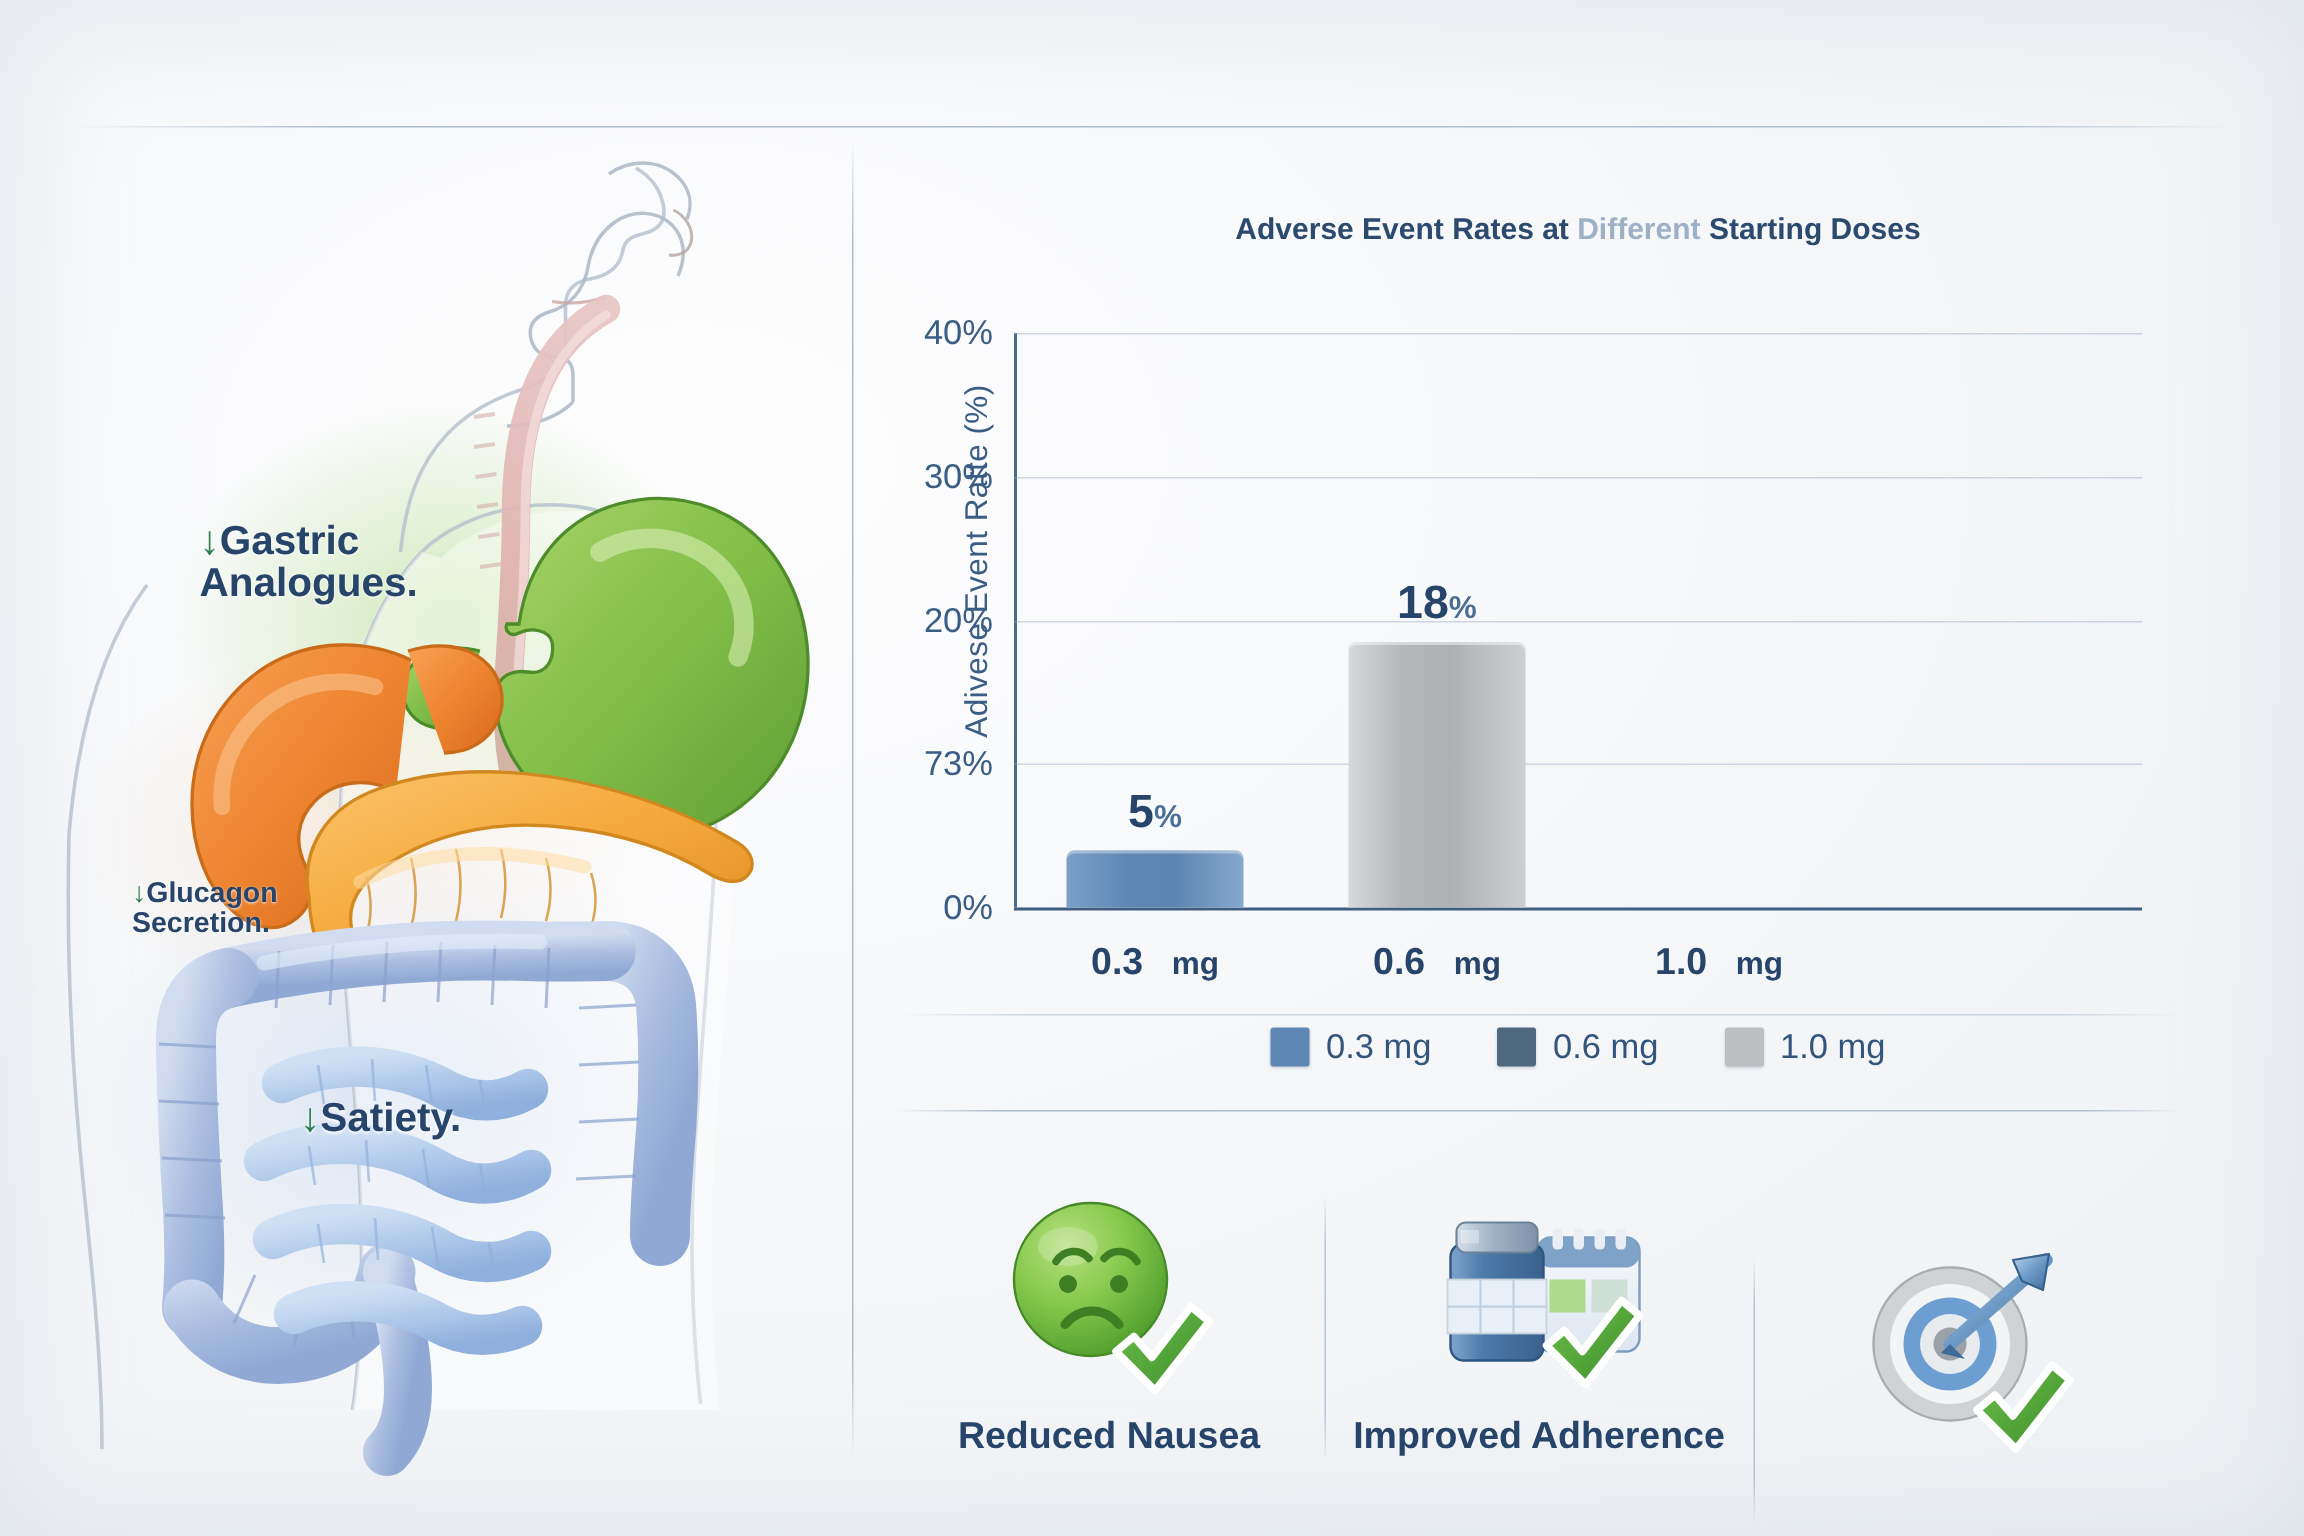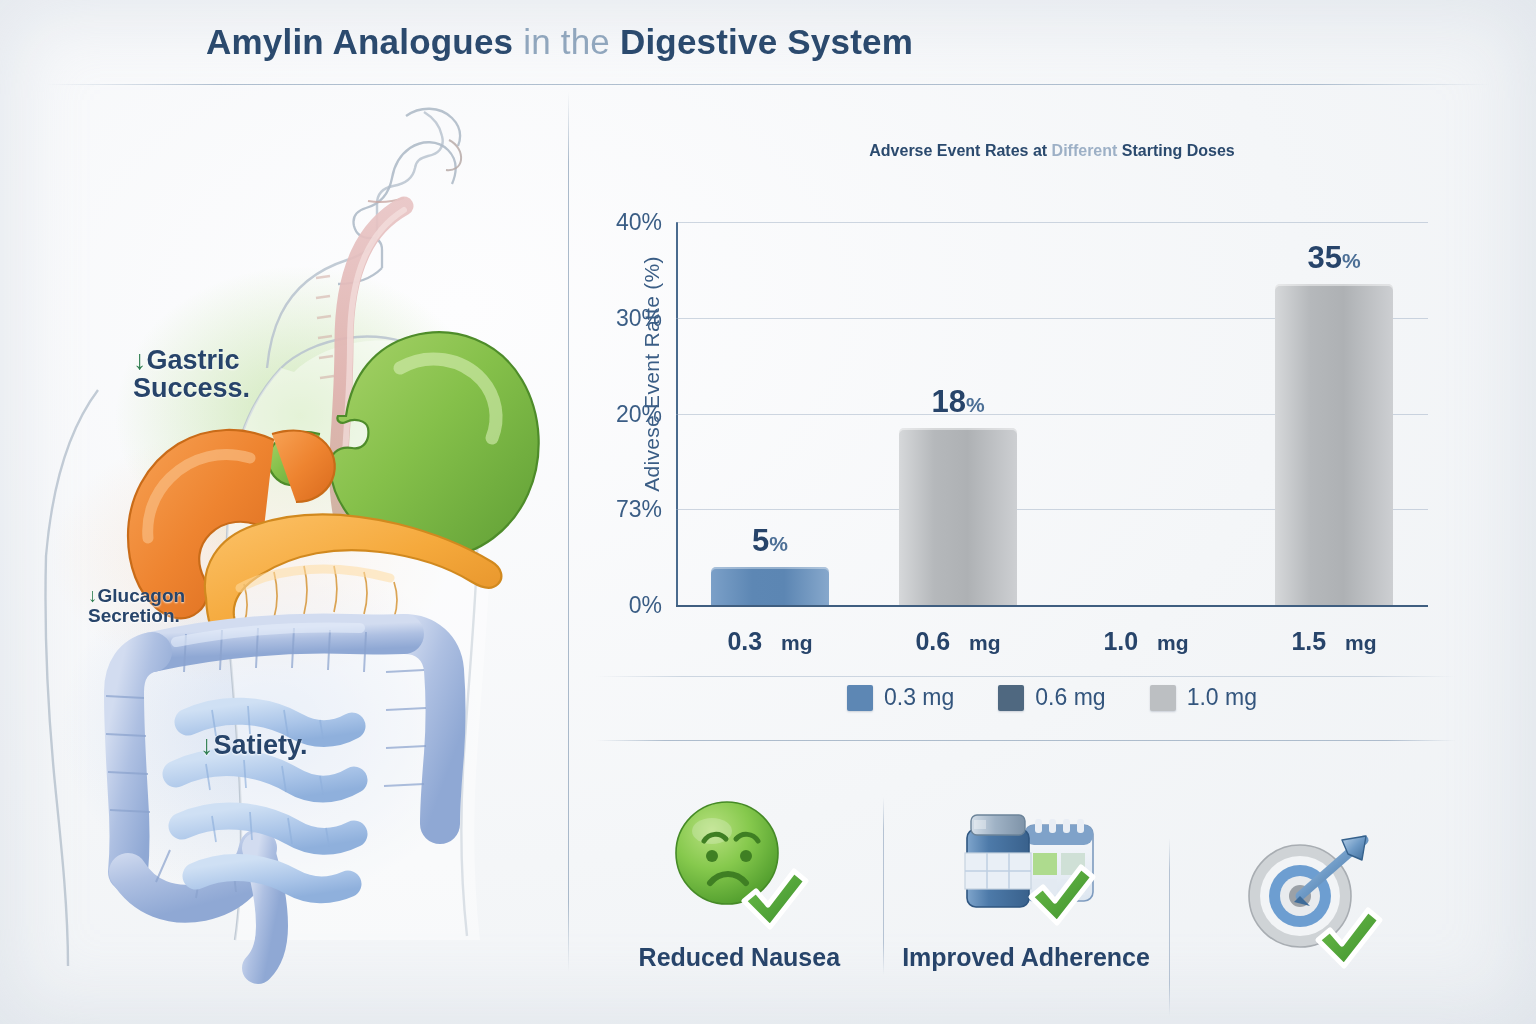--- a/index.html
+++ b/index.html
@@ -57,21 +57,21 @@
   }
   .ann .arrow{color:#2e7d4f;font-weight:700;}
   #ann-gastric{left:133px;top:260px;font-size:27px;}
   #ann-glucagon{left:88px;top:500px;font-size:19px;}
   #ann-satiety{left:200px;top:645px;font-size:27px;}
 
   
   .chart-wrap{position:absolute;left:568px;top:92px;width:968px;height:648px;}
   .chart-title{
     position:absolute;left:0;right:0;top:50px;text-align:center;
-    font-size:16px;font-weight:700;color:#2b4a6e;
+    font-size:20px;font-weight:700;color:#2b4a6e;
   }
   .chart-title .soft{color:#9db0c6;font-weight:700;}
   .ylabel{
     position:absolute;left:-66px;top:270px;width:300px;
     transform:rotate(-90deg);transform-origin:center center;
     text-align:center;font-size:21px;color:#3a5d85;font-weight:400;
     letter-spacing:.3px;
   }
   .plot{
     position:absolute;left:108px;top:130px;width:752px;height:383px;
@@ -137,23 +137,20 @@
   .benefit-caption{
     margin-top:12px;font-size:25px;font-weight:700;color:#27446a;white-space:nowrap;
   }
 </style>
 </head>
 <body>
 
 <div class="canvas">
 
   <div class="header">
-    <div class="title">
-      <span>Amylin Analogues</span><span class="soft"> in the </span><span class="b2">Digestive System</span>
-    </div>
     <div class="header-rule"></div>
   </div>
 
   <div class="v-divider"></div>
   <div class="h-divider2"></div>
   <div class="h-divider"></div>
 
   <div class="anatomy">
     <svg width="568" height="938" viewBox="0 0 568 938">
       <defs>
@@ -288,21 +285,21 @@
       <g stroke="#8fb0dc" stroke-width="1.8" opacity="0.65" fill="none">
         <path d="M212 624 l4 26 M248 620 l2 28 M284 624 l4 26 M320 634 l4 24"></path>
         <path d="M206 678 l4 26 M244 674 l2 28 M282 680 l4 26 M320 690 l4 24"></path>
         <path d="M212 730 l4 26 M250 726 l2 28 M288 732 l4 26 M326 742 l4 24"></path>
       </g>
 
       <path d="M176 556 c60 -12 124 -16 184 -14" fill="none" stroke="#e4ecfa" stroke-width="10" stroke-linecap="round" opacity="0.6"></path>
     </svg>
 
     <div class="ann" id="ann-gastric"><span class="arrow">↓</span><span>Gastric
-Success.</span></div>
+Analogues.</span></div>
 
     <div class="ann" id="ann-glucagon"><span class="arrow">↓</span><span>Glucagon
 Secretion.</span></div>
 
     <div class="ann" id="ann-satiety"><span class="arrow">↓</span><span>Satiety.</span></div>
   </div>
 
   <div class="chart-wrap">
     <div class="chart-title"><span>Adverse Event Rates</span><span> at </span><span class="soft">Different</span><span> Starting Doses</span></div>
 
@@ -332,26 +329,20 @@
             <div class="xtick">0.3 <span class="unit">mg</span></div>
           </div>
           <div class="barslot" style="left: 223px; width: 118px; height: 100%;">
             <div class="bar gray" style="height: 177.137px;">
               <div class="bar-value">18<span class="pct">%</span></div>
             </div>
             <div class="xtick">0.6 <span class="unit">mg</span></div>
           </div>
           <div class="barslot" style="left: 411px; width: 118px; height: 100%;">
             <div class="xtick">1.0 <span class="unit">mg</span></div>
-          </div>
-          <div class="barslot" style="left: 599px; width: 118px; height: 100%;">
-            <div class="bar gray" style="height: 320.762px;">
-              <div class="bar-value">35<span class="pct">%</span></div>
-            </div>
-            <div class="xtick">1.5 <span class="unit">mg</span></div>
           </div>
         </div>
     </div>
 
     <div class="legend" id="legend">
         <div class="legend-item">
           <span class="swatch" style="background: rgb(93, 135, 180);"></span>
           <span class="legend-label">0.3 mg</span>
         </div>
         <div class="legend-item">

